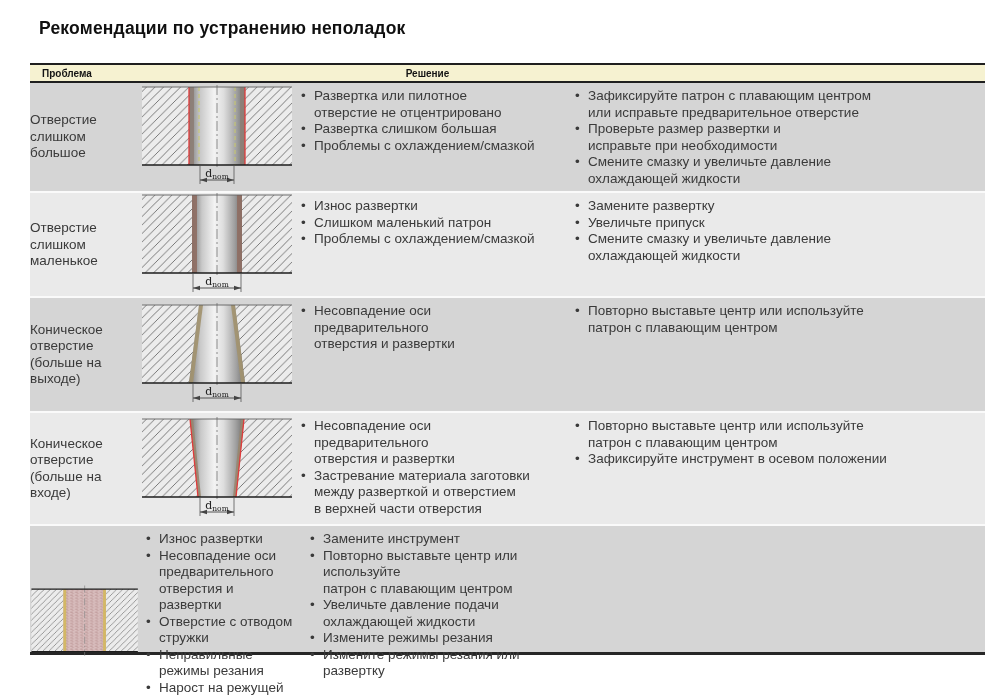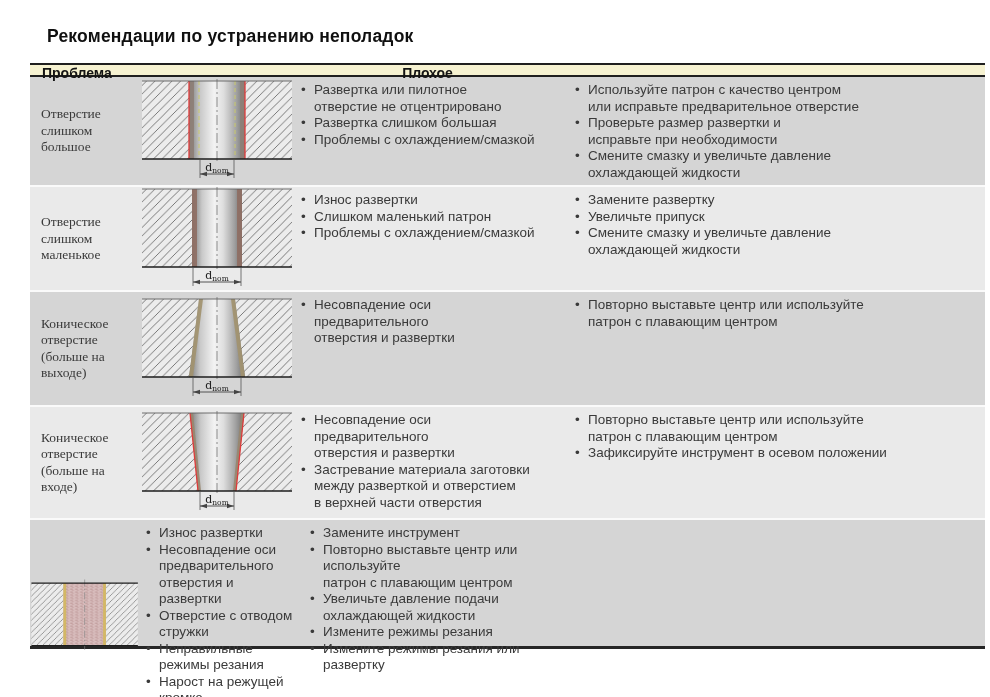--- a/index.html
+++ b/index.html
@@ -1,51 +1,51 @@
 <!DOCTYPE html>
 <html><head>
 <meta charset="utf-8">
 <style>
   * { box-sizing: border-box; }
   body { margin:0; width:990px; height:697px; background:#ffffff;
          font-family:"Liberation Sans","DejaVu Sans",sans-serif; }
   .page { position:relative; width:990px; height:697px; overflow:hidden; }
-  .title { margin:16px; position:absolute; left:31px; top:10px;
+  .title { margin:8px; position:absolute; left:31px; top:10px;
            font-size:17.5px; font-weight:bold; color:#101010; letter-spacing:.2px; }
   .table { position:absolute; left:30px; top:63px; width:955px; }
   .thead { display:grid; grid-template-columns:265px 265px 425px;
            background:var(--header-bg,#f6f2d1);
            border-top:2px solid #1f1f1f; border-bottom:2px solid #1f1f1f;
-           height:14px; align-items:center;
-           font-weight:bold; font-size:14px; color:#141414; }
+           height:20px; align-items:center;
+           font-weight:bold; font-size:10px; color:#141414; }
   .th-problem { padding-left:12px; }
   .th-cause, .th-solution { text-align:center; }
   .tbody { border-bottom:3px solid #262626; }
   .row { display:grid; grid-template-columns:110px 155px 265px 425px; }
   .row + .row { border-top:2px solid #fafafa; }
   .cell { font-size:13.5px; line-height:16.5px; color:#3a3a3a; }
-  .cell-problem { display:flex; align-items:center; padding-left:11px;
-                  white-space:pre-line;font-family:Liberation Serif, serif; }
+  .cell-problem { display:flex; align-items:center; padding-left:0;
+                  white-space:pre-line; }
   .cell-illus { display:flex; align-items:center; justify-content:flex-end; }
   .list { padding:5px 2px 4px 6px; }
   .cell-solutions.list { padding-left:15px; }
   .bi { display:flex; }
   .bi .b { width:13px; flex:none; }
   .bi .t { white-space:pre-line; flex:1; }
 </style>
 </head>
 <body>
 
 <div class="page">
   <h1 class="title">Рекомендации по устранению неполадок</h1>
 
   <div class="table">
     <div class="thead" style="background: rgb(246, 242, 209);">
       <div class="th-problem">Проблема</div>
-      <div class="th-solution">Плохое</div>
+      <div class="th-solution">Решение</div>
     </div>
     <div class="tbody" id="tbody">
         <div class="row" style="background: rgb(213, 213, 213); height: 108px;">
           <div class="cell cell-problem">Отверстие
 слишком
 большое</div>
           <div class="cell-illus">
             <svg width="155" height="104" viewBox="0 0 155 104" xmlns="http://www.w3.org/2000/svg">
               <defs>
     <pattern id="ht0" width="8.5" height="8.5" patternUnits="userSpaceOnUse">
@@ -96,21 +96,21 @@
               <span class="t">Развертка слишком большая</span>
             </div>
             <div class="bi">
               <span class="b">•</span>
               <span class="t">Проблемы с охлаждением/смазкой</span>
             </div>
           </div>
           <div class="cell list cell-solutions">
             <div class="bi">
               <span class="b">•</span>
-              <span class="t">Используйте патрон с качество центром
+              <span class="t">Зафиксируйте патрон с плавающим центром
 или исправьте предварительное отверстие</span>
             </div>
             <div class="bi">
               <span class="b">•</span>
               <span class="t">Проверьте размер развертки и
 исправьте при необходимости</span>
             </div>
             <div class="bi">
               <span class="b">•</span>
               <span class="t">Смените смазку и увеличьте давление

